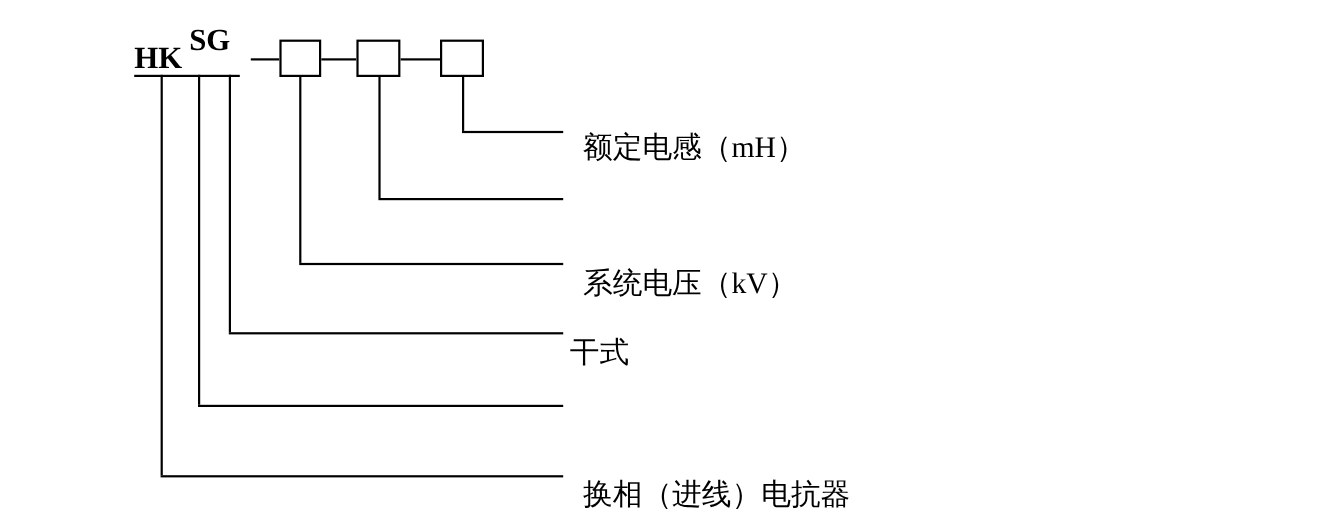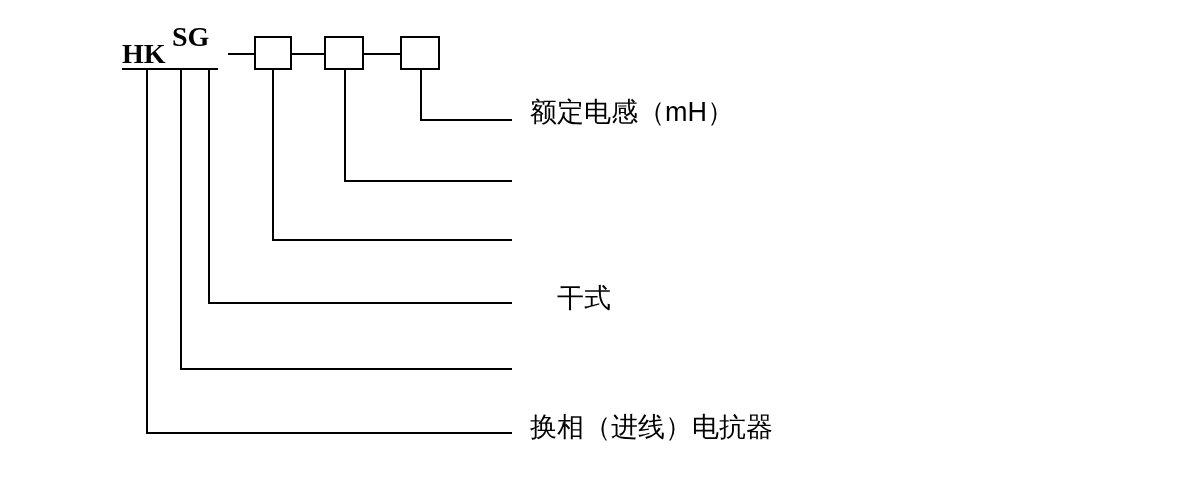--- a/index.html
+++ b/index.html
@@ -43,25 +43,26 @@
   }
   .vline {
     position: absolute;
     width: 0;
     border-left: 2px solid #000000;
   }
 
   
   .leader-label {
     position: absolute;
-    font-family: Liberation Sans, sans-serif;
+    font-family: Liberation Serif, serif;
     font-size: 27px;
     color: #000000;
     white-space: nowrap;
     line-height: 1;
+    margin-top: 22px;
   }
 </style>
 </head>
 <body>
 
 <div id="stage">
 
   <div class="code-text" style="left:122px; top:38px;">HK</div>
   <div class="code-text" style="left:172px; top:21px;font-family:Liberation Serif, serif;">SG</div>
 
@@ -87,16 +88,17 @@
   <div class="vline" style="left:208px; top:68px; height:234px;"></div>
   <div class="hline" style="left:208px; top:302px; width:304px;"></div>
 
   <div class="vline" style="left:180px; top:68px; height:300px;"></div>
   <div class="hline" style="left:180px; top:368px; width:332px;"></div>
 
   <div class="vline" style="left:146px; top:68px; height:364px;"></div>
   <div class="hline" style="left:146px; top:432px; width:366px;"></div>
 
   <div class="leader-label" style="left:530px; top:99px;">额定电感（mH）</div>
-  <div class="leader-label" style="left:557px; top:285px;">干式</div>
+  <div class="leader-label" style="left:530px; top:222px;">系统电压（kV）</div>
+  <div class="leader-label" style="left:518px; top:285px;">干式</div>
   <div class="leader-label" style="left:530px; top:414px;text-align:center;">换相（进线）电抗器</div>
 
 </div>
 
 </body></html>

